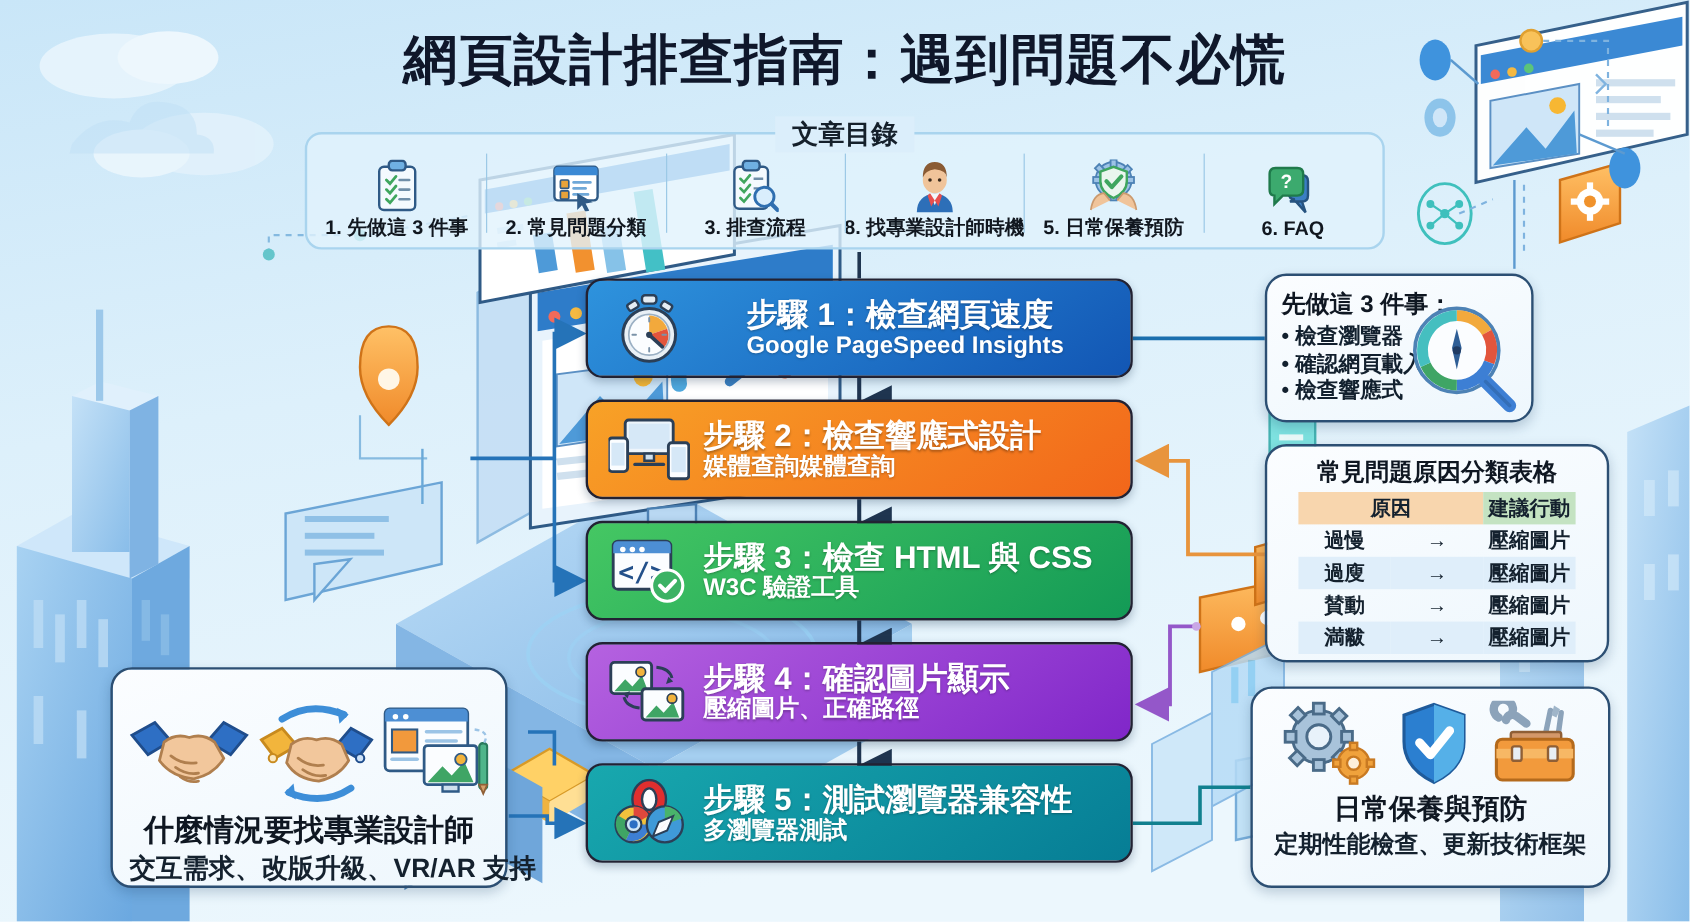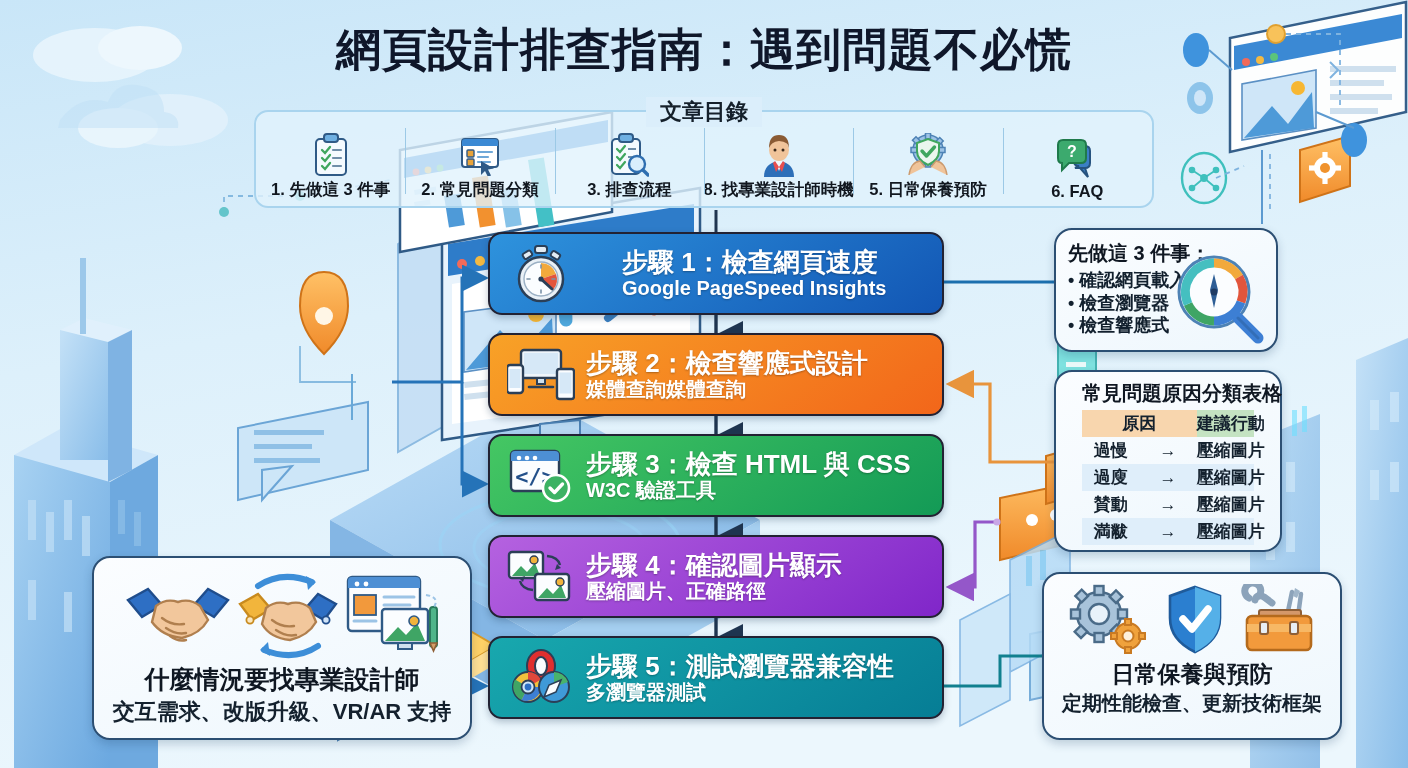--- a/index.html
+++ b/index.html
@@ -63,23 +63,23 @@
   .step-s { font-size:20px; font-weight:600; text-shadow:0 1px 2px rgba(0,0,0,.25); white-space:nowrap; }
 
   
   .card {
     position:absolute; z-index:20;
     background:linear-gradient(160deg,#fbfdff 0%,#eef7fd 100%);
     border:2.5px solid #2c4f73; border-radius:18px;
     box-shadow:0 4px 10px rgba(25,60,95,.22);
   }
   .card-tr { left:1054px; top:228px; width:224px; height:124px; padding:10px 12px; }
-  .card-tb { left:1054px; top:370px; width:228px; height:182px; padding:8px 26px 10px; }
+  .card-tb { left:1054px; top:370px; width:287px; height:182px; padding:8px 26px 10px; }
   .card-br { left:1042px; top:572px; width:300px; height:168px; padding:10px 12px; }
-  .card-bl { left:92px; top:556px; width:380px; height:184px; padding:10px 14px; }
+  .card-bl { left:92px; top:556px; width:331px; height:184px; padding:22px 14px; }
 
   .tr-title { font-size:20px; font-weight:bold; color:#0f1722; white-space:nowrap; }
   .tr-list { margin-top:2px; }
   .tr-li { font-size:18px; font-weight:bold; color:#12202e; line-height:1.25; white-space:nowrap; }
   .tr-li::before { content:"\2022"; margin-right:5px; }
   .tr-art { position:absolute; right:8px; top:20px; }
 
   .tb-title { font-size:20px; font-weight:bold; color:#0f1722; text-align:center; white-space:nowrap; }
   table.tbl { width:100%; border-collapse:collapse; margin-top:3px; table-layout:fixed; }
   table.tbl th, table.tbl td {
@@ -672,22 +672,22 @@
     <div class="step-txt">
       <div class="step-t">步驟 5：測試瀏覽器兼容性</div>
       <div class="step-s">多瀏覽器測試</div>
     </div>
   </div>
 </div>
 
 <div class="card card-tr">
   <div class="tr-title">先做這 3 件事：</div>
   <div class="tr-list">
+    <div class="tr-li">檢查瀏覽器</div>
     <div class="tr-li">確認網頁載入</div>
-    <div class="tr-li">檢查瀏覽器</div>
     <div class="tr-li">檢查響應式</div>
   </div>
   <div class="tr-art">
     <svg width="98" height="98" viewBox="0 0 98 98">
       <circle cx="44" cy="42" r="35" fill="#e6f2fb" stroke="#4d82b5" stroke-width="3"></circle>
       <circle cx="44" cy="42" r="29" fill="#fbfdff"></circle>
       <g stroke-width="9" fill="none" stroke-linecap="butt">
         <path d="M44 13 a29 29 0 0 1 25 14" stroke="#f2a93c"></path>
         <path d="M69 27 a29 29 0 0 1 2 25" stroke="#e2553c"></path>
         <path d="M71 52 a29 29 0 0 1 -27 19" stroke="#3d7fd4"></path>

